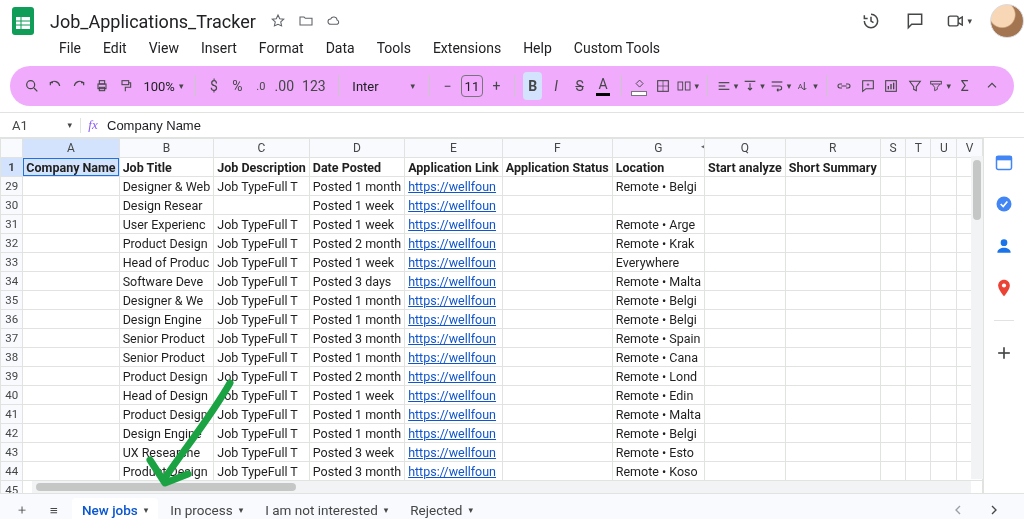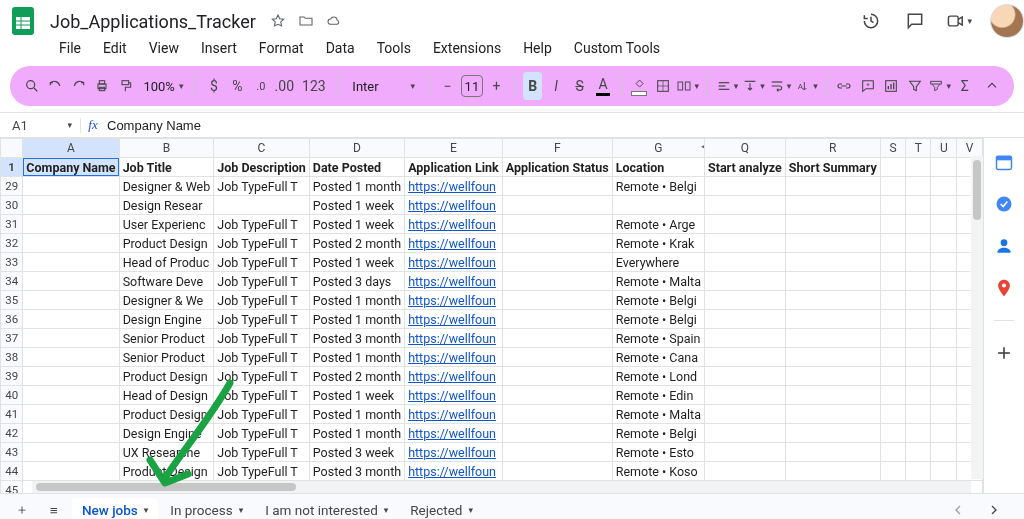--- a/index.html
+++ b/index.html
@@ -126,21 +126,21 @@
     display:flex;
     align-items:center;
     justify-content:space-between;
     border-right:1px solid #e1e3e1;
     color:#444746;
   }
   .fx-icon {
     width:24px; text-align:center;
     font-style: italic;
     font-family: Georgia, serif;
-    color:#1d4ed8;
+    color:#8b5cf6;
   }
   .fx-input {
     flex:1;
     border:none;
     outline:none;
     font-size:13px;
     color:#202124;
     background:transparent;
   }
 

